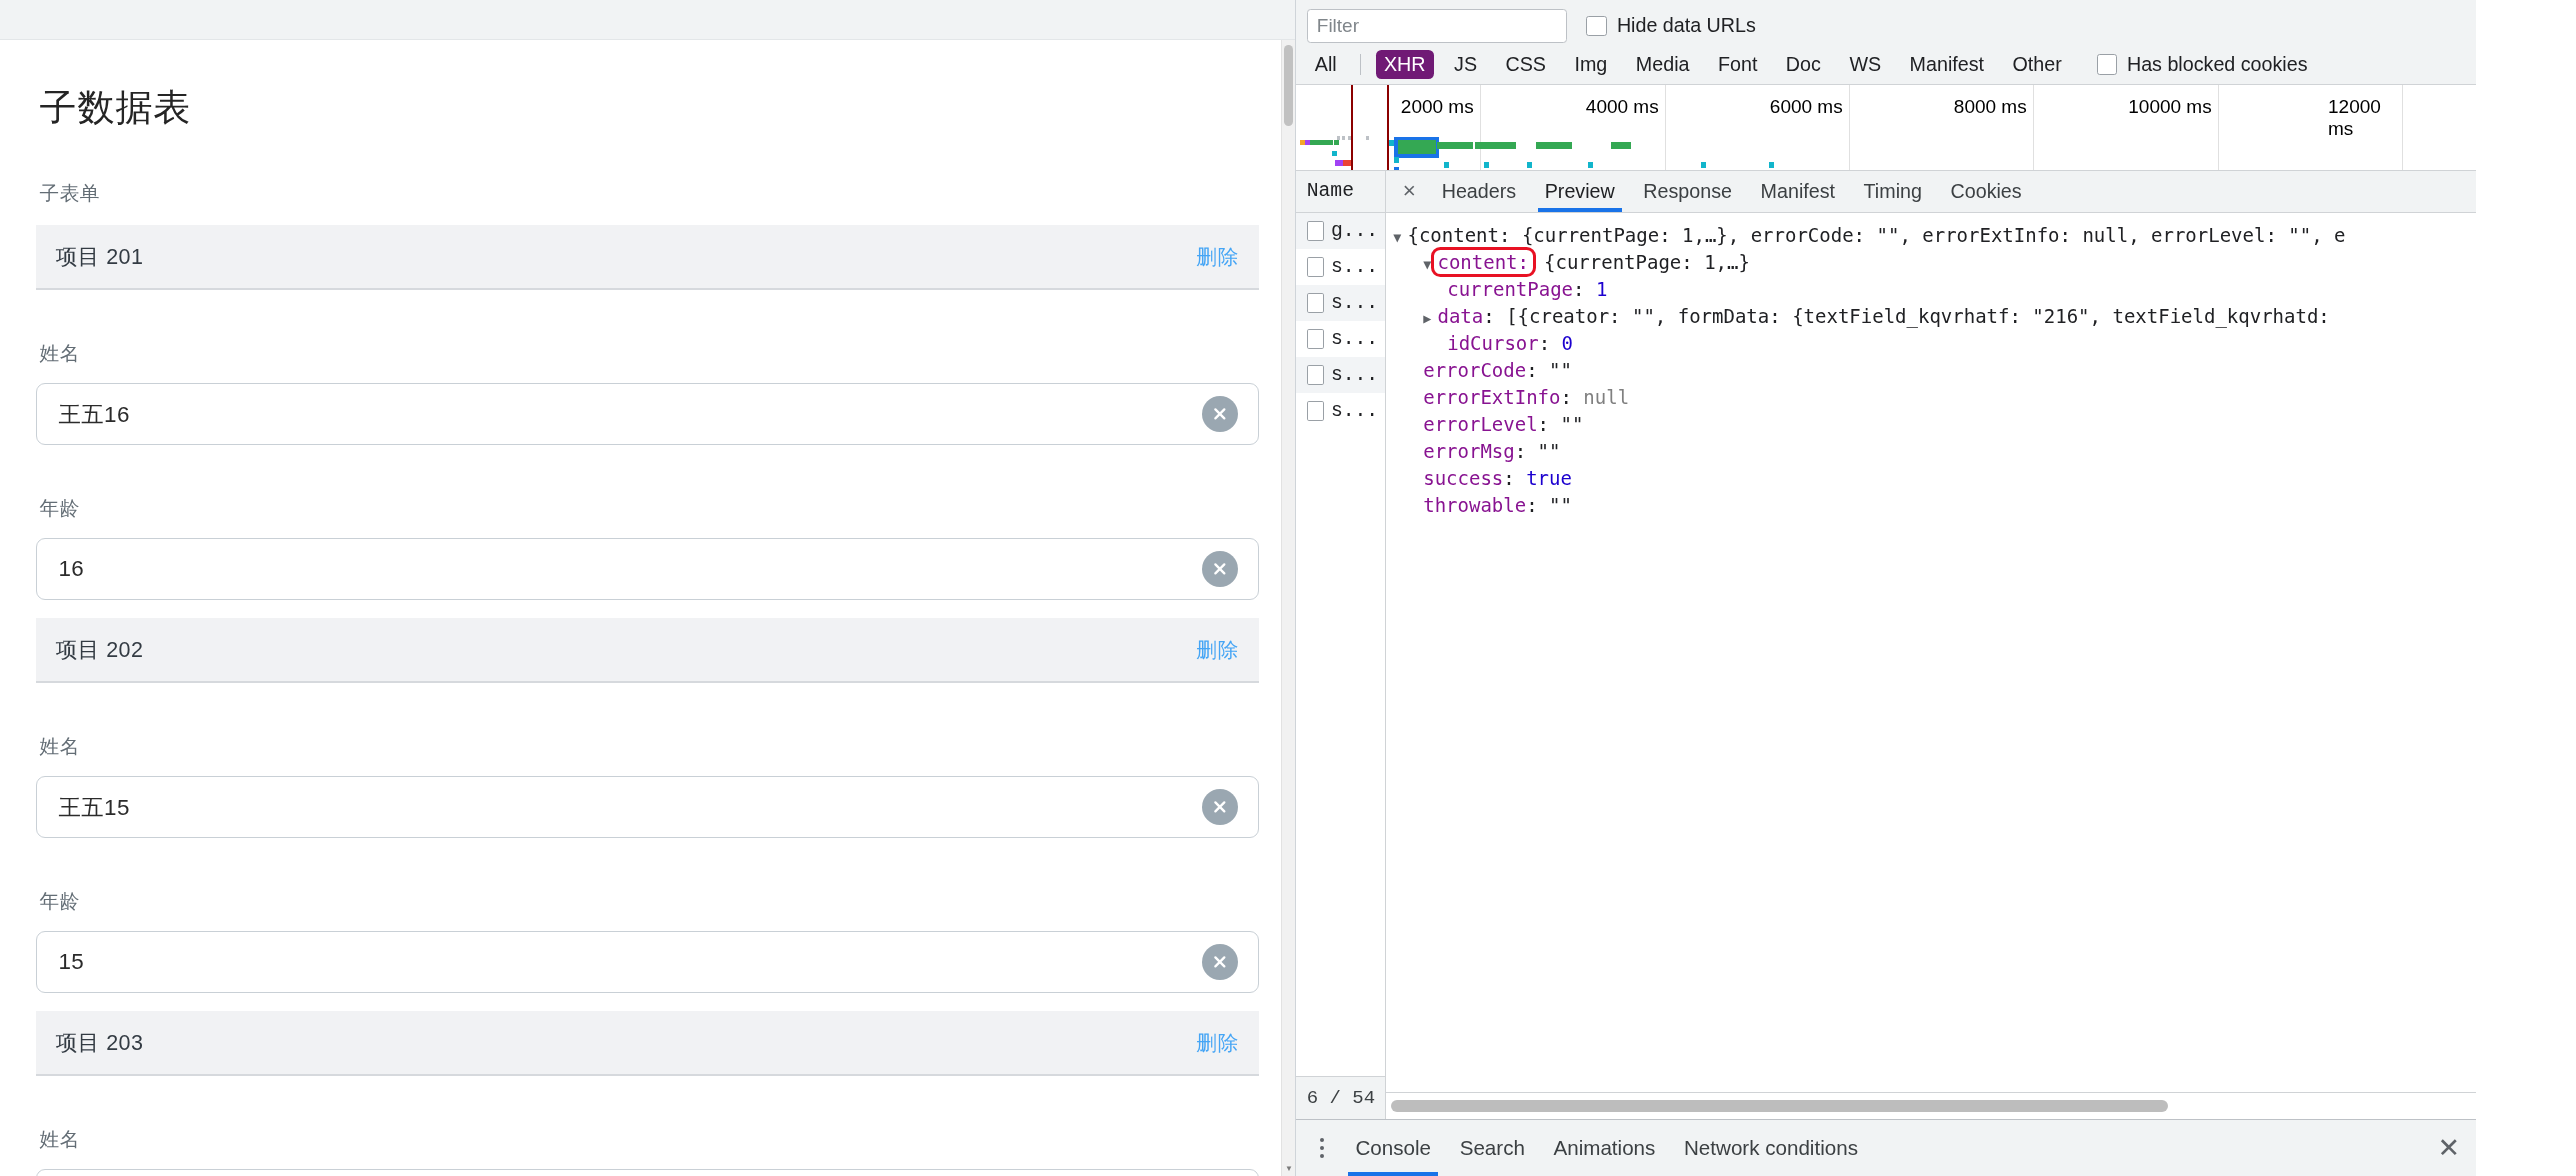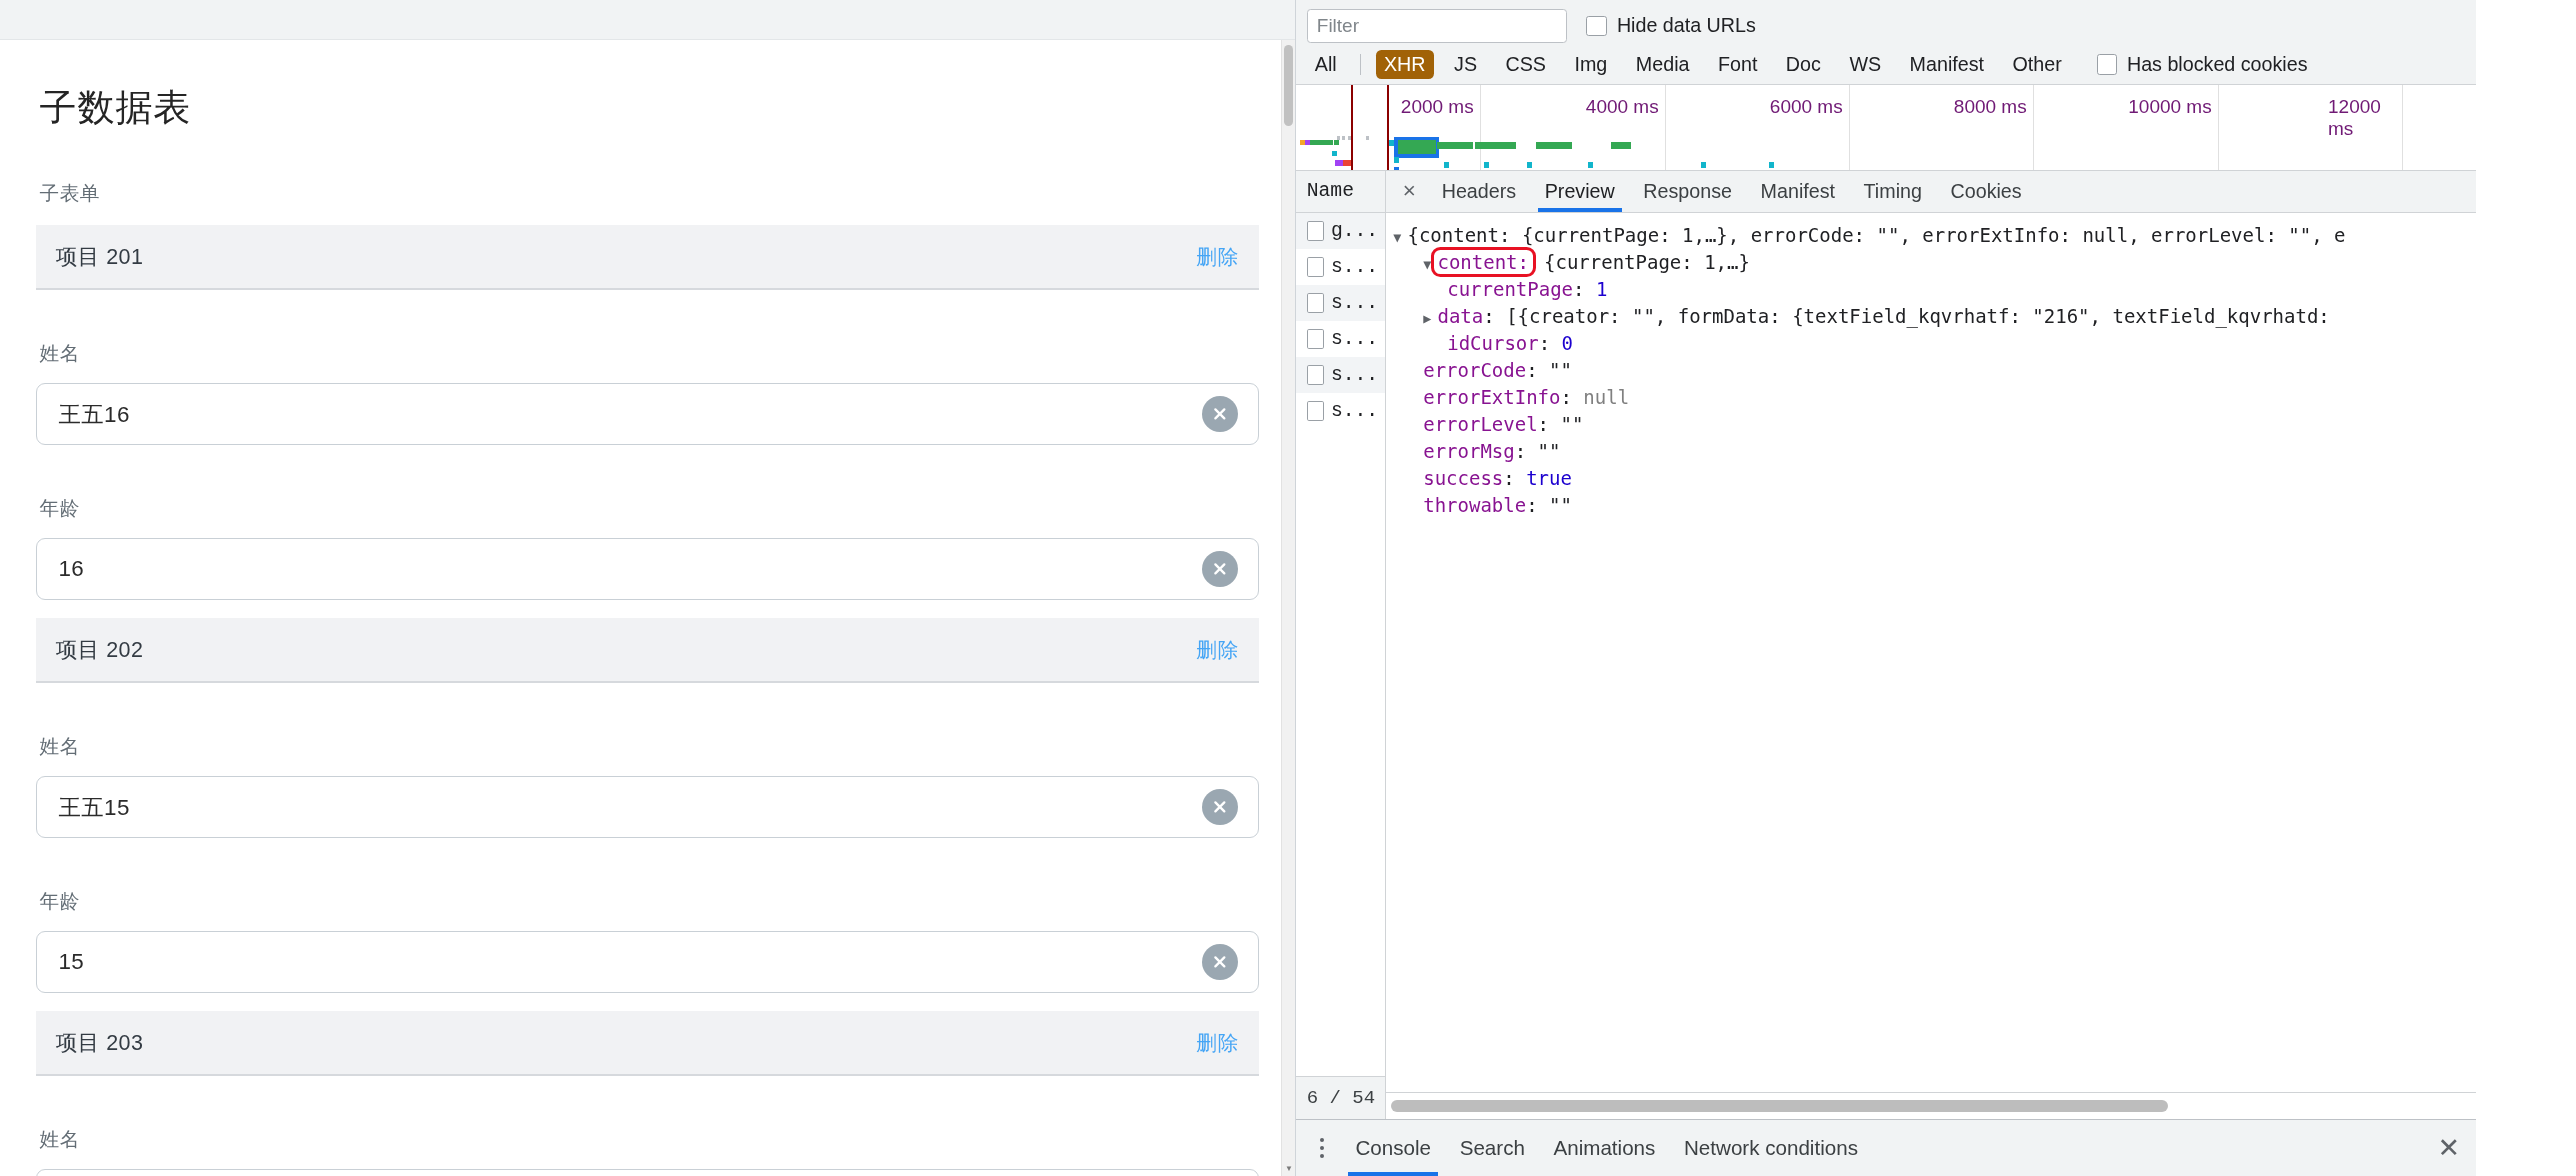--- a/index.html
+++ b/index.html
@@ -111,30 +111,30 @@
   #filter-input .ph { color: #80868b; font-size: 19px; }
   .chk {
     width: 20.6px; height: 20.6px; border: 1.8px solid #9aa0a6; border-radius: 2.7px;
     background: #fff; display: inline-block; flex: none;
   }
   .chk-label { display: flex; align-items: center; gap: 9.8px; cursor: pointer; }
   .chk-label span.t { font-size: 19.7px; color: #202124; }
 
   .filter-line2 { display: flex; align-items: center; gap: 12.5px; padding-left: 1.8px; }
   .ftype { font-size: 19.7px; color: #202124; padding: 2.7px 8px; border-radius: 5.4px; cursor: pointer; }
-  .ftype.active { background: #a16207; color: #fff; }
+  .ftype.active { background: #701a75; color: #fff; }
   .fsep { width: 0.9px; height: 21.5px; background: #bdc1c6; margin: 0 2.7px; }
 
   
   #overview {
     height: 86px; position: relative; background: #fff;
     border-bottom: 0.9px solid #d0d3d6; overflow: hidden;
   }
   #overview .tick-label {
-    position: absolute; top: 10.7px; font-size: 19px; color: #701a75;
+    position: absolute; top: 10.7px; font-size: 19px; color: #000000;
     transform: translateX(-100%); padding-right: 6.3px;
   }
   #overview .grid {
     position: absolute; top: 0; bottom: 0; width: 0.9px; background: #e0e0e0;
   }
   #overview .ev-line { position: absolute; top: 0; bottom: 0; width: 1.8px; background: #8b0000; }
   .bar { position: absolute; }
 
   
   #net-main { flex: 1; display: flex; min-height: 0; }

